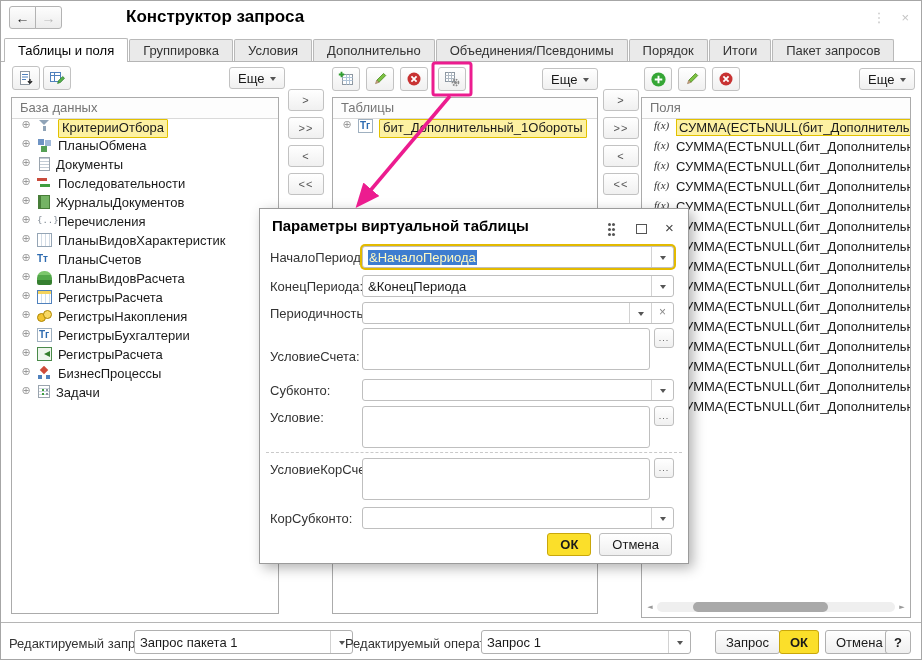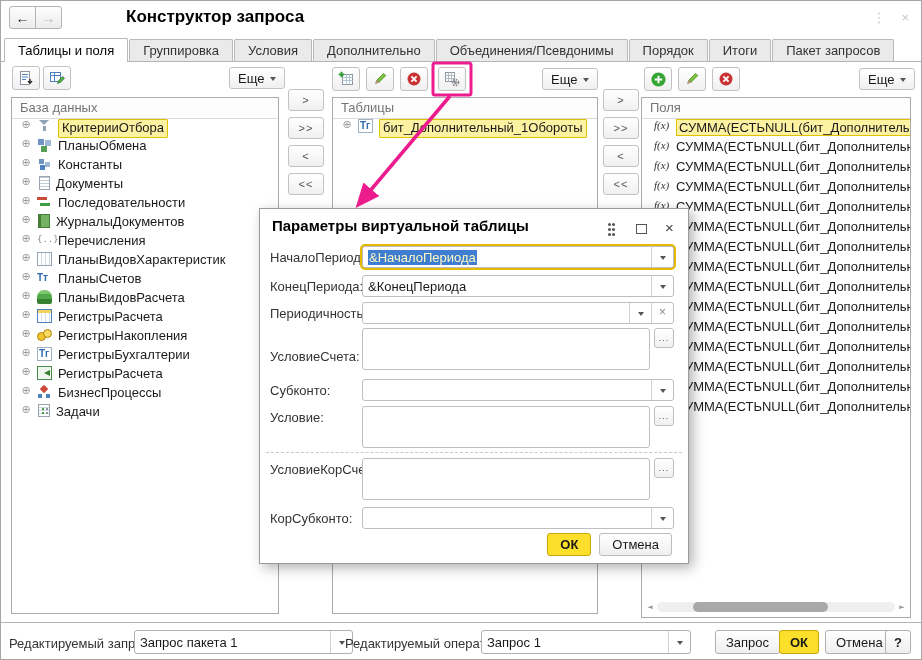--- a/index.html
+++ b/index.html
@@ -182,25 +182,20 @@
         <span class="ti i-criteria"></span>
         <span class="hl">КритерииОтбора</span>
       </div>
     <div class="trow">
         <span class="exp"></span>
         <span class="ti i-exchange"></span>
         <span>ПланыОбмена</span>
       </div>
     <div class="trow">
         <span class="exp"></span>
-        <span class="ti i-const"></span>
-        <span>Константы</span>
-      </div>
-    <div class="trow">
-        <span class="exp"></span>
         <span class="ti i-doc"></span>
         <span>Документы</span>
       </div>
     <div class="trow">
         <span class="exp"></span>
         <span class="ti i-seq"></span>
         <span>Последовательности</span>
       </div>
     <div class="trow">
         <span class="exp"></span>

